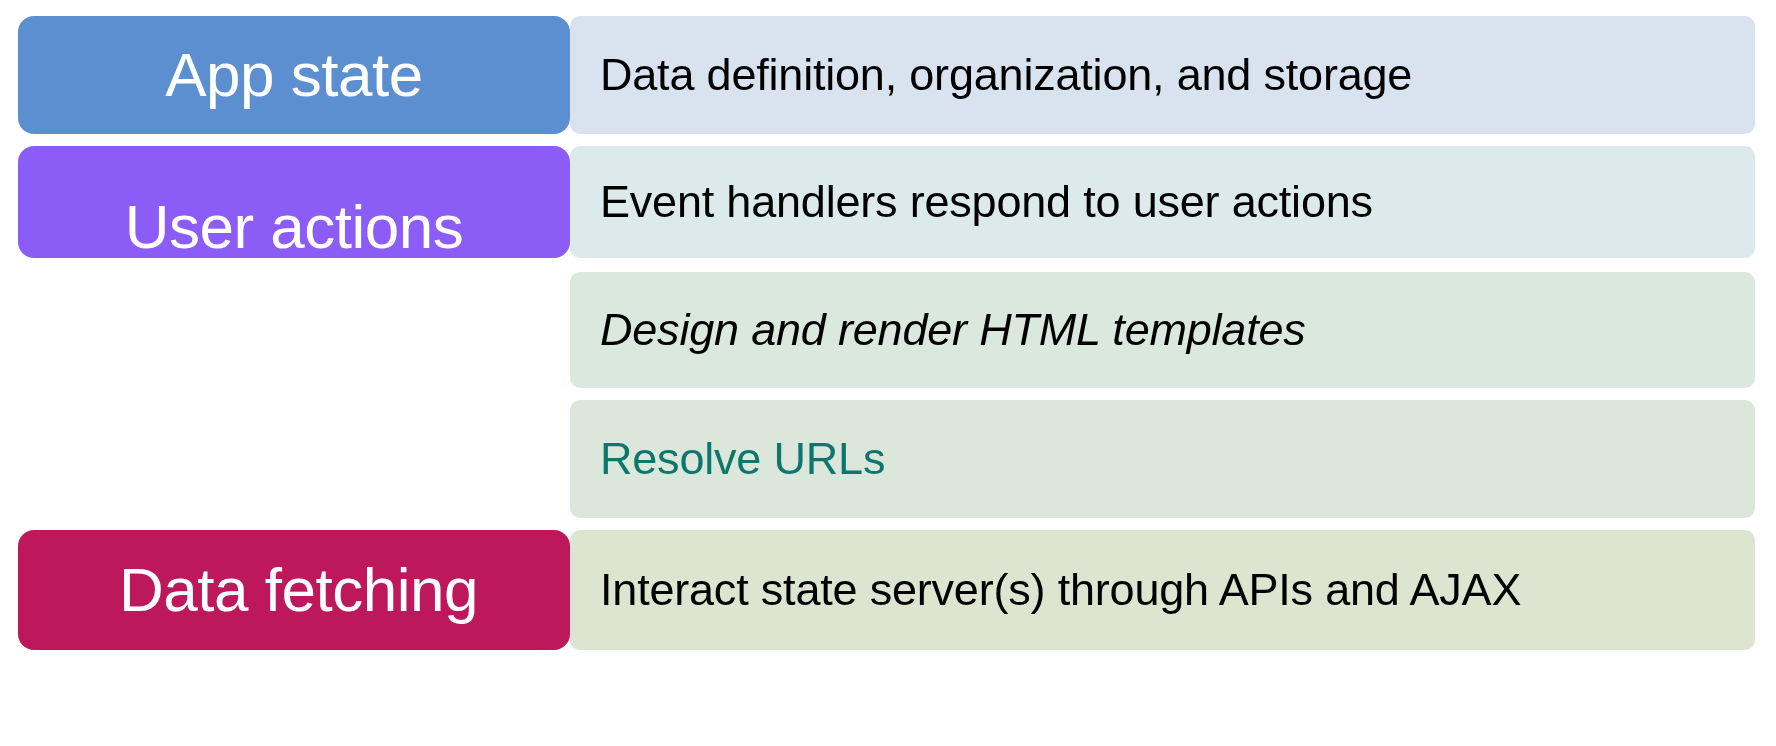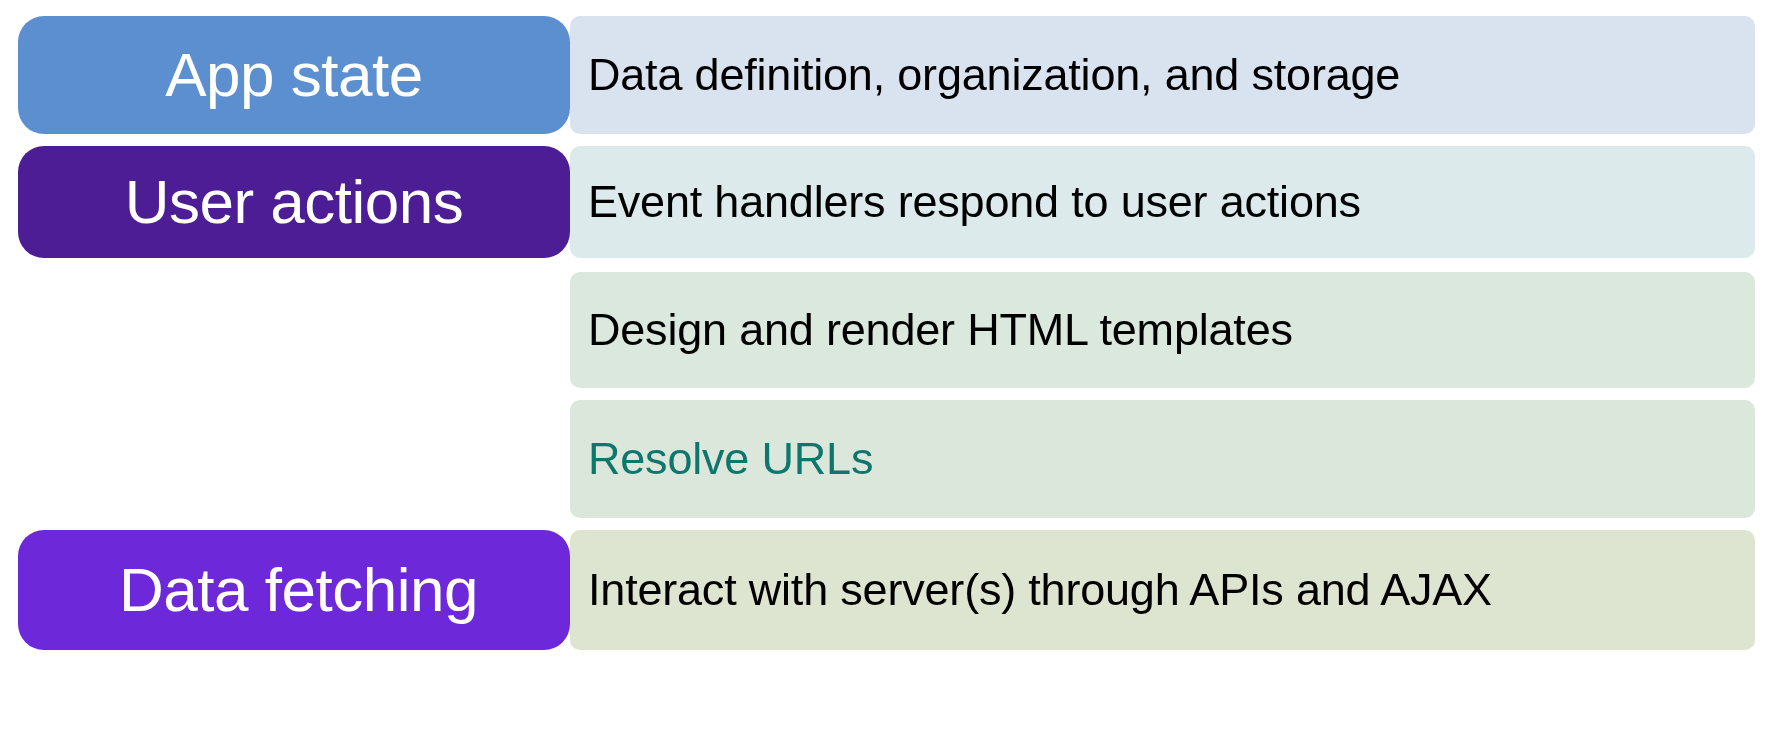--- a/index.html
+++ b/index.html
@@ -35,36 +35,36 @@
     top: 0;
     height: 100%;
     border-radius: 10px;
     box-sizing: border-box;
     display: flex;
     align-items: center;
     z-index: 1;
   }
 
   .desc-text {
-    padding-left: 18px;
+    padding-left: 30px;
     font-size: 45px;
     line-height: 1.05;
     color: #000000;
     white-space: nowrap;
     letter-spacing: -0.2px;
   }
 
   
   .label-box {
     position: absolute;
     left: 18px;
     width: 552px;
     top: 0;
     height: 100%;
-    border-radius: 26px;
+    border-radius: 16px;
     box-sizing: border-box;
     display: flex;
     align-items: center;
     justify-content: center;
     z-index: 2;
   }
 
   .label-text {
     font-size: 62px;
     line-height: 1;
@@ -84,39 +84,39 @@
     </div>
     <div class="label-box" style="background-color: rgb(91, 143, 208);">
       <span class="label-text" style="color: rgb(255, 255, 255);">App state</span>
     </div>
   </div>
 
   <div class="layer-row" style="top:146px;height:112px;">
     <div class="desc-box" style="background-color: rgb(220, 234, 236);">
       <span class="desc-text" style="color: rgb(0, 0, 0);">Event handlers respond to user actions</span>
     </div>
-    <div class="label-box" style="background-color: #4c1d95;">
+    <div class="label-box" style="background-color: #8b5cf6; align-items: flex-end;">
       <span class="label-text" style="color: rgb(255, 255, 255);">User actions</span>
     </div>
   </div>
 
   <div class="layer-row" style="top:272px;height:116px;">
-    <div class="desc-box" style="background-color: rgb(219, 232, 222);">
+    <div class="desc-box" style="background-color: rgb(219, 232, 222); font-style: italic;">
       <span class="desc-text" style="color: rgb(0, 0, 0);">Design and render HTML templates</span>
     </div>
   </div>
 
   <div class="layer-row" style="top:400px;height:118px;">
     <div class="desc-box" style="background-color: rgb(219, 231, 218);">
       <span class="desc-text" style="color: #0f766e;">Resolve URLs</span>
     </div>
   </div>
 
   <div class="layer-row" style="top:530px;height:120px;">
     <div class="desc-box" style="background-color: rgb(221, 229, 209);">
-      <span class="desc-text" style="color: rgb(0, 0, 0);">Interact with server(s) through APIs and AJAX</span>
+      <span class="desc-text" style="color: rgb(0, 0, 0);">Interact state server(s) through APIs and AJAX</span>
     </div>
-    <div class="label-box" style="background-color: #6d28d9; padding-left: 9px;">
+    <div class="label-box" style="background-color: #be185d; padding-left: 9px;">
       <span class="label-text" style="color: rgb(255, 255, 255);">Data fetching</span>
     </div>
   </div>
 
 </div>
 
 </body></html>

